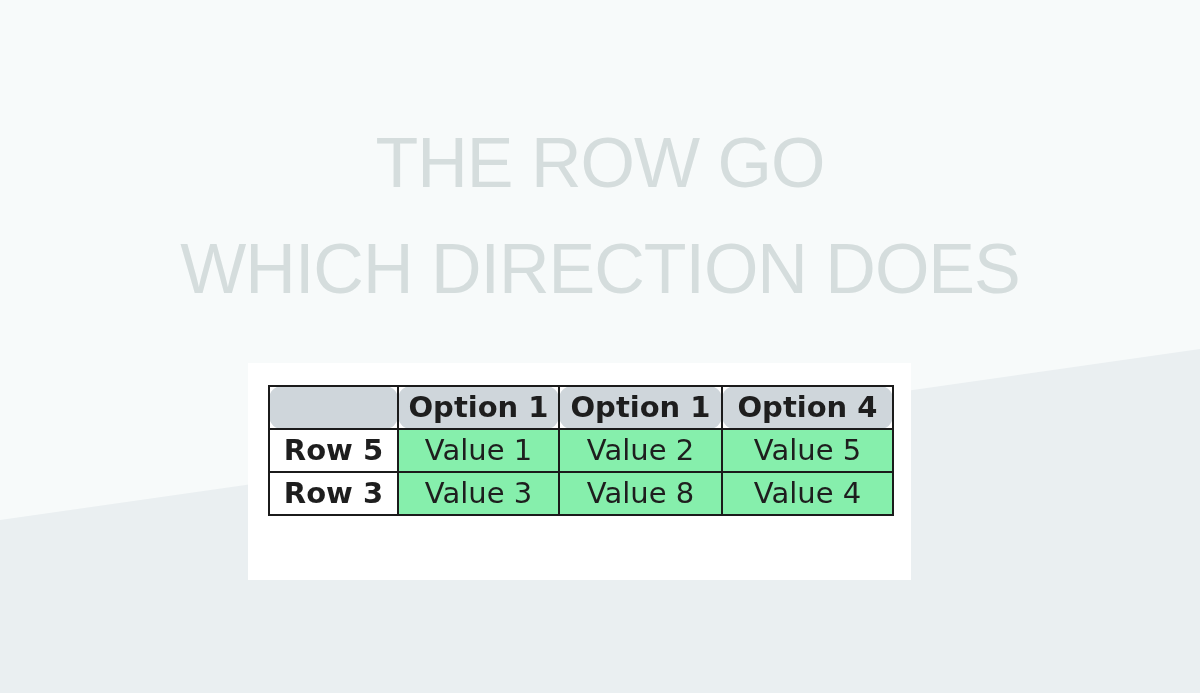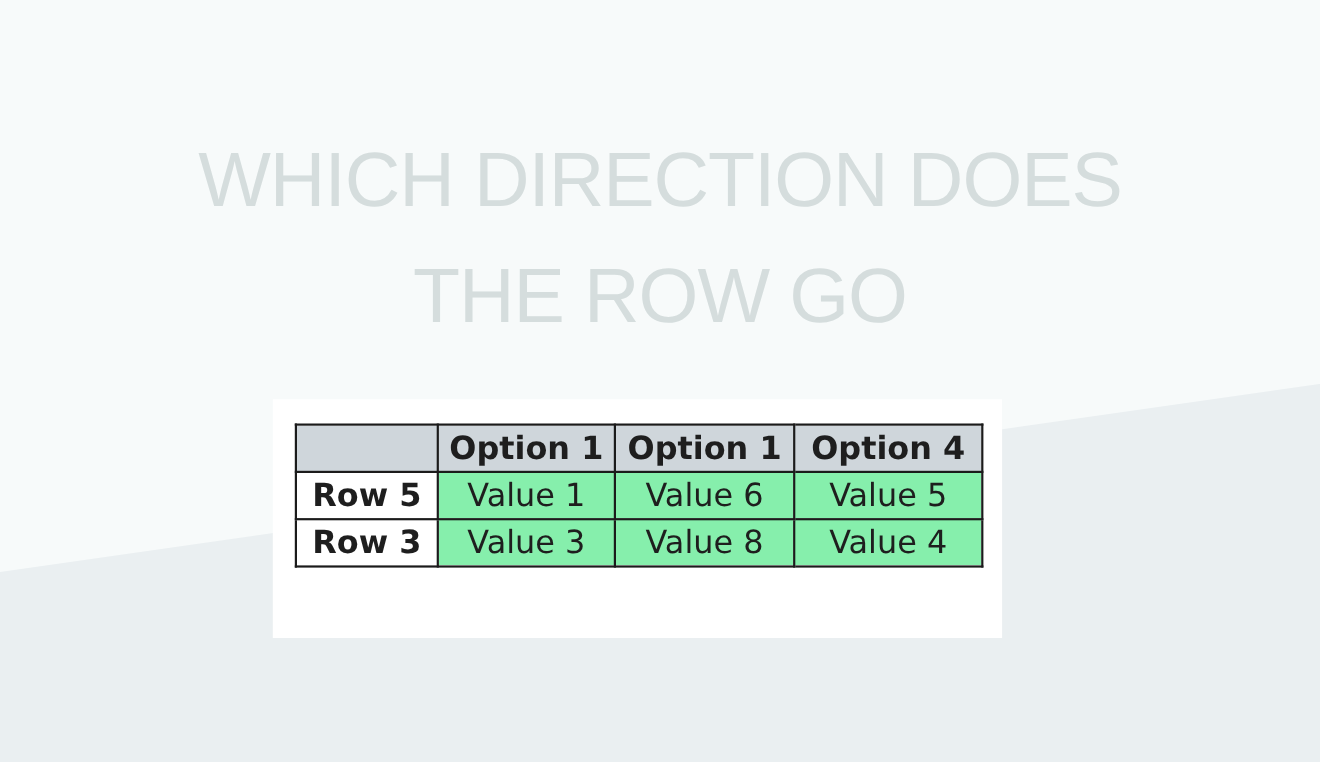--- a/index.html
+++ b/index.html
@@ -65,40 +65,41 @@
     font-size: 29px;
     line-height: 1;
     color: #1e1e1e;
     padding: 0;
     overflow: hidden;
     white-space: nowrap;
   }
   table.data-table thead th {
     background: #cfd6db;
     font-weight: bold;
+    border-radius: 13px;
   }
   table.data-table tbody th {
     background: #ffffff;
     font-weight: bold;
   }
   table.data-table tbody td {
     background: #86efac;
     font-weight: normal;
   }
 </style>
 </head>
 <body>
 
 <div class="page">
 
   <div class="diagonal-band"></div>
 
   <div class="watermark-title">
+    <div>THE ROW GO</div>
     <div>WHICH DIRECTION DOES</div>
-    <div>THE ROW GO</div>
   </div>
 
   <div class="card">
     <table class="data-table">
       <colgroup>
         <col style="width:129px">
         <col style="width:161px">
         <col style="width:163px">
         <col style="width:171px">
       </colgroup>
@@ -107,21 +108,21 @@
           <th></th>
           <th>Option 1</th>
           <th>Option 1</th>
           <th>Option 4</th>
         </tr>
       </thead>
       <tbody>
         <tr>
           <th>Row 5</th>
           <td>Value 1</td>
-          <td>Value 6</td>
+          <td>Value 2</td>
           <td>Value 5</td>
         </tr>
         <tr>
           <th>Row 3</th>
           <td>Value 3</td>
           <td>Value 8</td>
           <td>Value 4</td>
         </tr>
       </tbody>
     </table>

